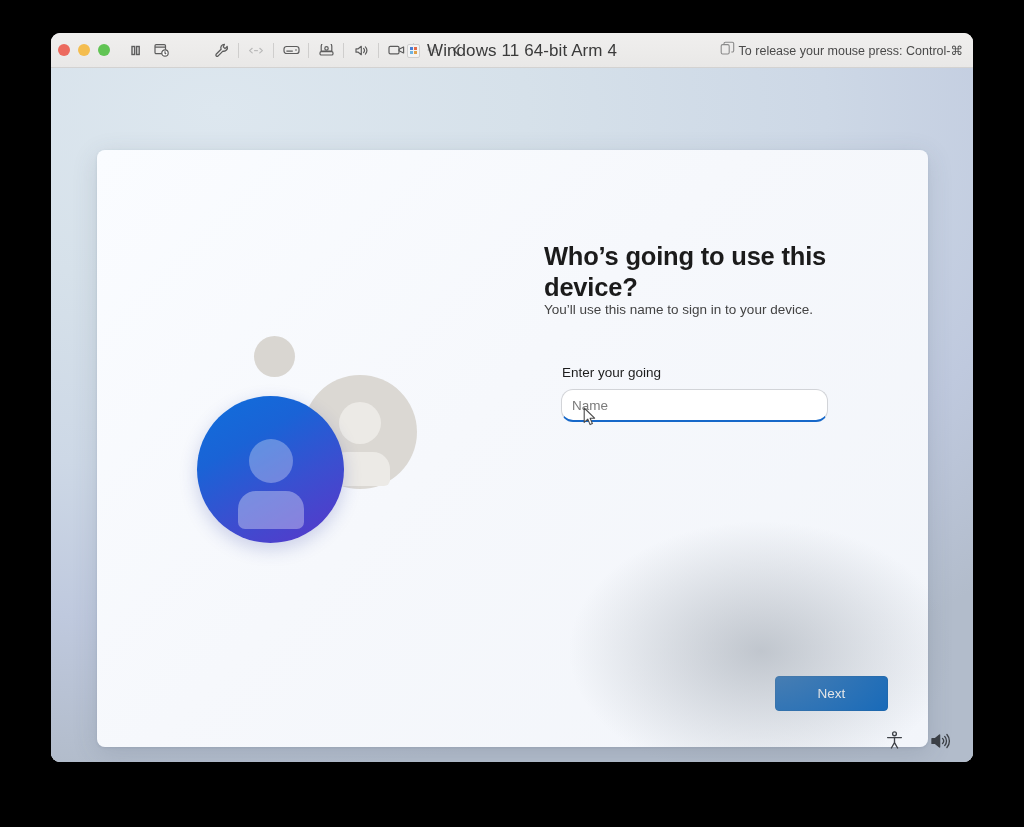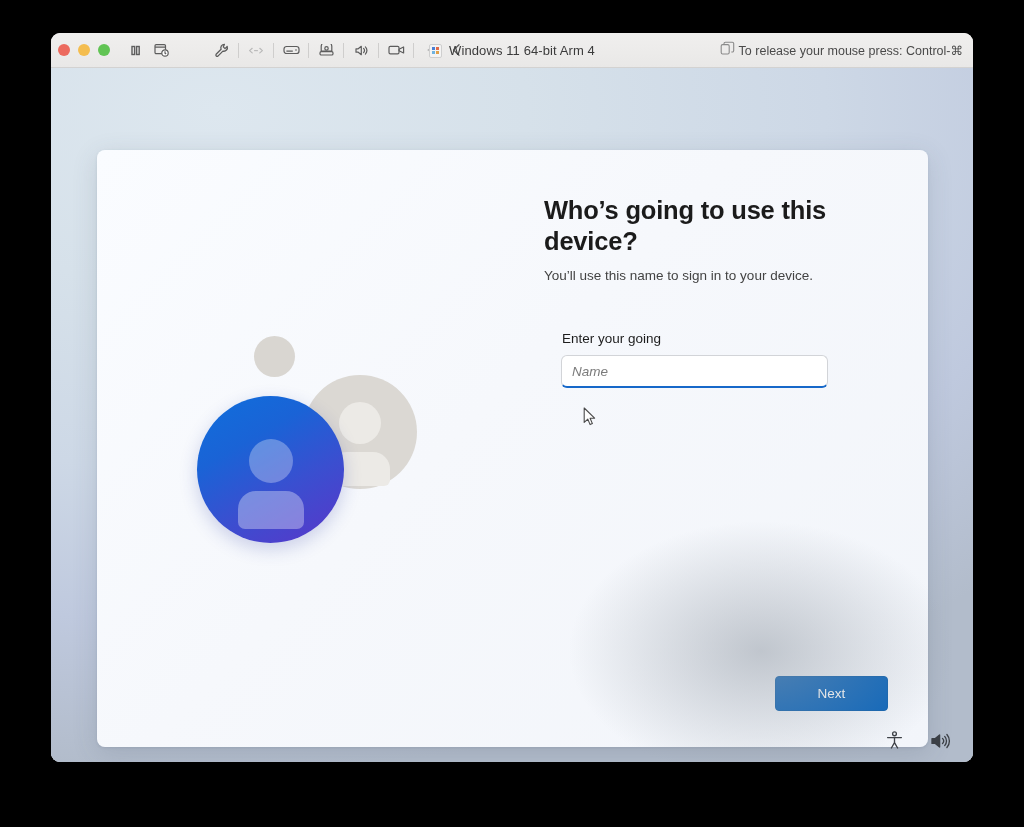--- a/index.html
+++ b/index.html
@@ -36,21 +36,21 @@
   .tb-btn svg{ display:block; }
   .tb-btn.dim{ color:#b9b9b9; }
   #tb-left{ display:flex; align-items:center; margin-left:12px; }
   #tb-mid{ display:flex; align-items:center; margin-left:34px; }
 
   #tb-title{
     position:absolute; left:0; right:0; top:0; height:35px;
     display:flex; align-items:center; justify-content:center;
     gap:7px; pointer-events:none;
   }
-  #tb-title .ttl{ font-size:13px; color:#3b3b3b; letter-spacing:.1px; }
+  #tb-title .ttl{ font-size:17px; color:#3b3b3b; letter-spacing:.1px; }
   #winicon{
     width:13px; height:14px; border-radius:2px;
     background:#f4f4f4; border:1px solid #cfcfcf;
     display:flex; align-items:center; justify-content:center;
   }
   #winicon i{
     width:7px; height:7px; display:block;
     background:
       linear-gradient(#4a7fd4,#4a7fd4) 0 0/3px 3px no-repeat,
       linear-gradient(#e06a4a,#e06a4a) 4px 0/3px 3px no-repeat,
@@ -112,34 +112,34 @@
   }
   #blue-body{
     position:absolute; left:41px; top:156px; width:66px; height:38px;
     border-radius:18px 18px 7px 7px; background:rgba(255,255,255,.34);
   }
 
   
   #oobe-right{ position:absolute; left:447px; top:45px; width:340px; }
   #oobe-heading{
     font-size:25.5px; font-weight:600; color:#1b1b1b;
-    letter-spacing:-.2px; line-height:1.2;
-  }
-  #oobe-sub{ margin-top:12px; font-size:13.5px; color:#434343; }
+    letter-spacing:-.2px; line-height:1.2;margin-top:46px;
+  }
+  #oobe-sub{ font-size:13.5px; color:#434343; }
   #field-label{ margin-top:48px; margin-left:18px; font-size:13.5px; color:#1d1d1d; }
   #name-input{
     margin-top:9px; margin-left:17px;
     width:267px; height:33px;
     background:#fff;
     border:1px solid #d2d4d8;
     border-bottom:2px solid #1668c9;
-    border-radius:6px;
+    border-radius:12px;
     display:flex; align-items:center;
     padding:0 10px;
-    font-size:13.5px; color:#7b7b7b;font-style:italic;
+    font-size:13.5px; color:#7b7b7b;
   }
   #next-button{
     position:absolute; left:678px; top:526px;
     width:113px; height:35px; border-radius:4px;
     background:#0964bb; border:1px solid #0b5fae;
     color:#fff; font-size:13.5px;
     display:flex; align-items:center; justify-content:center;
   }
 
   

